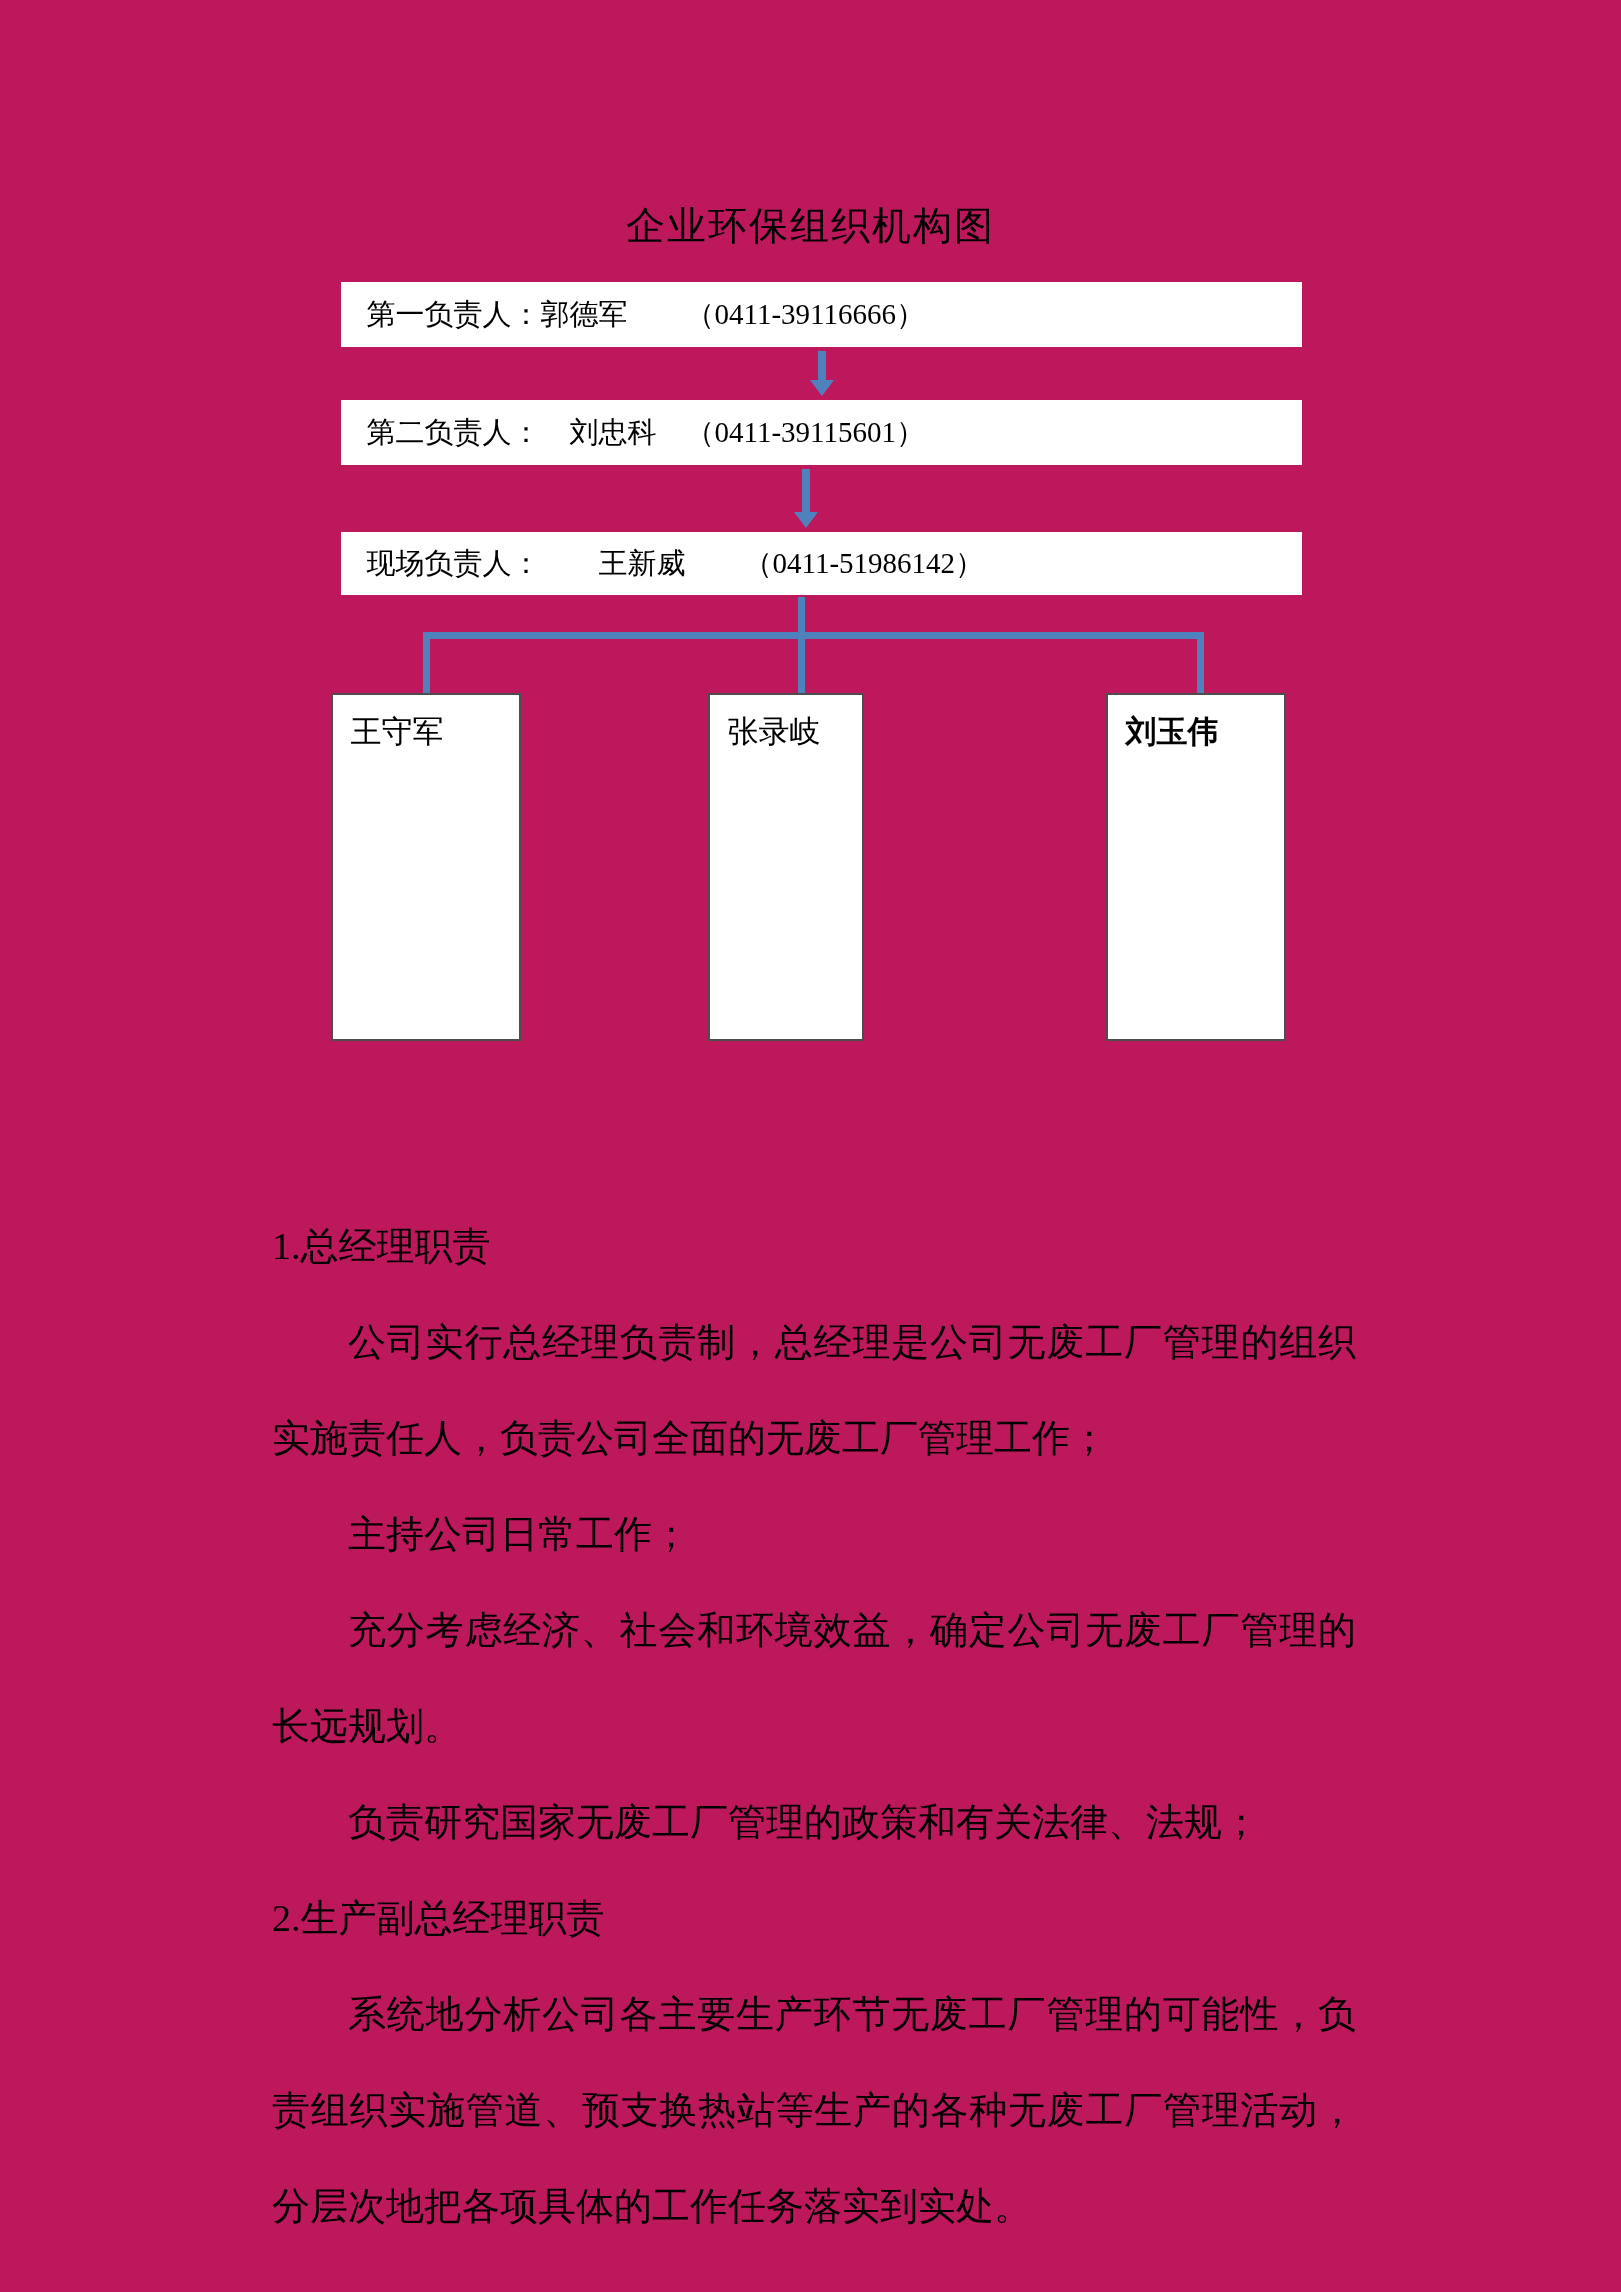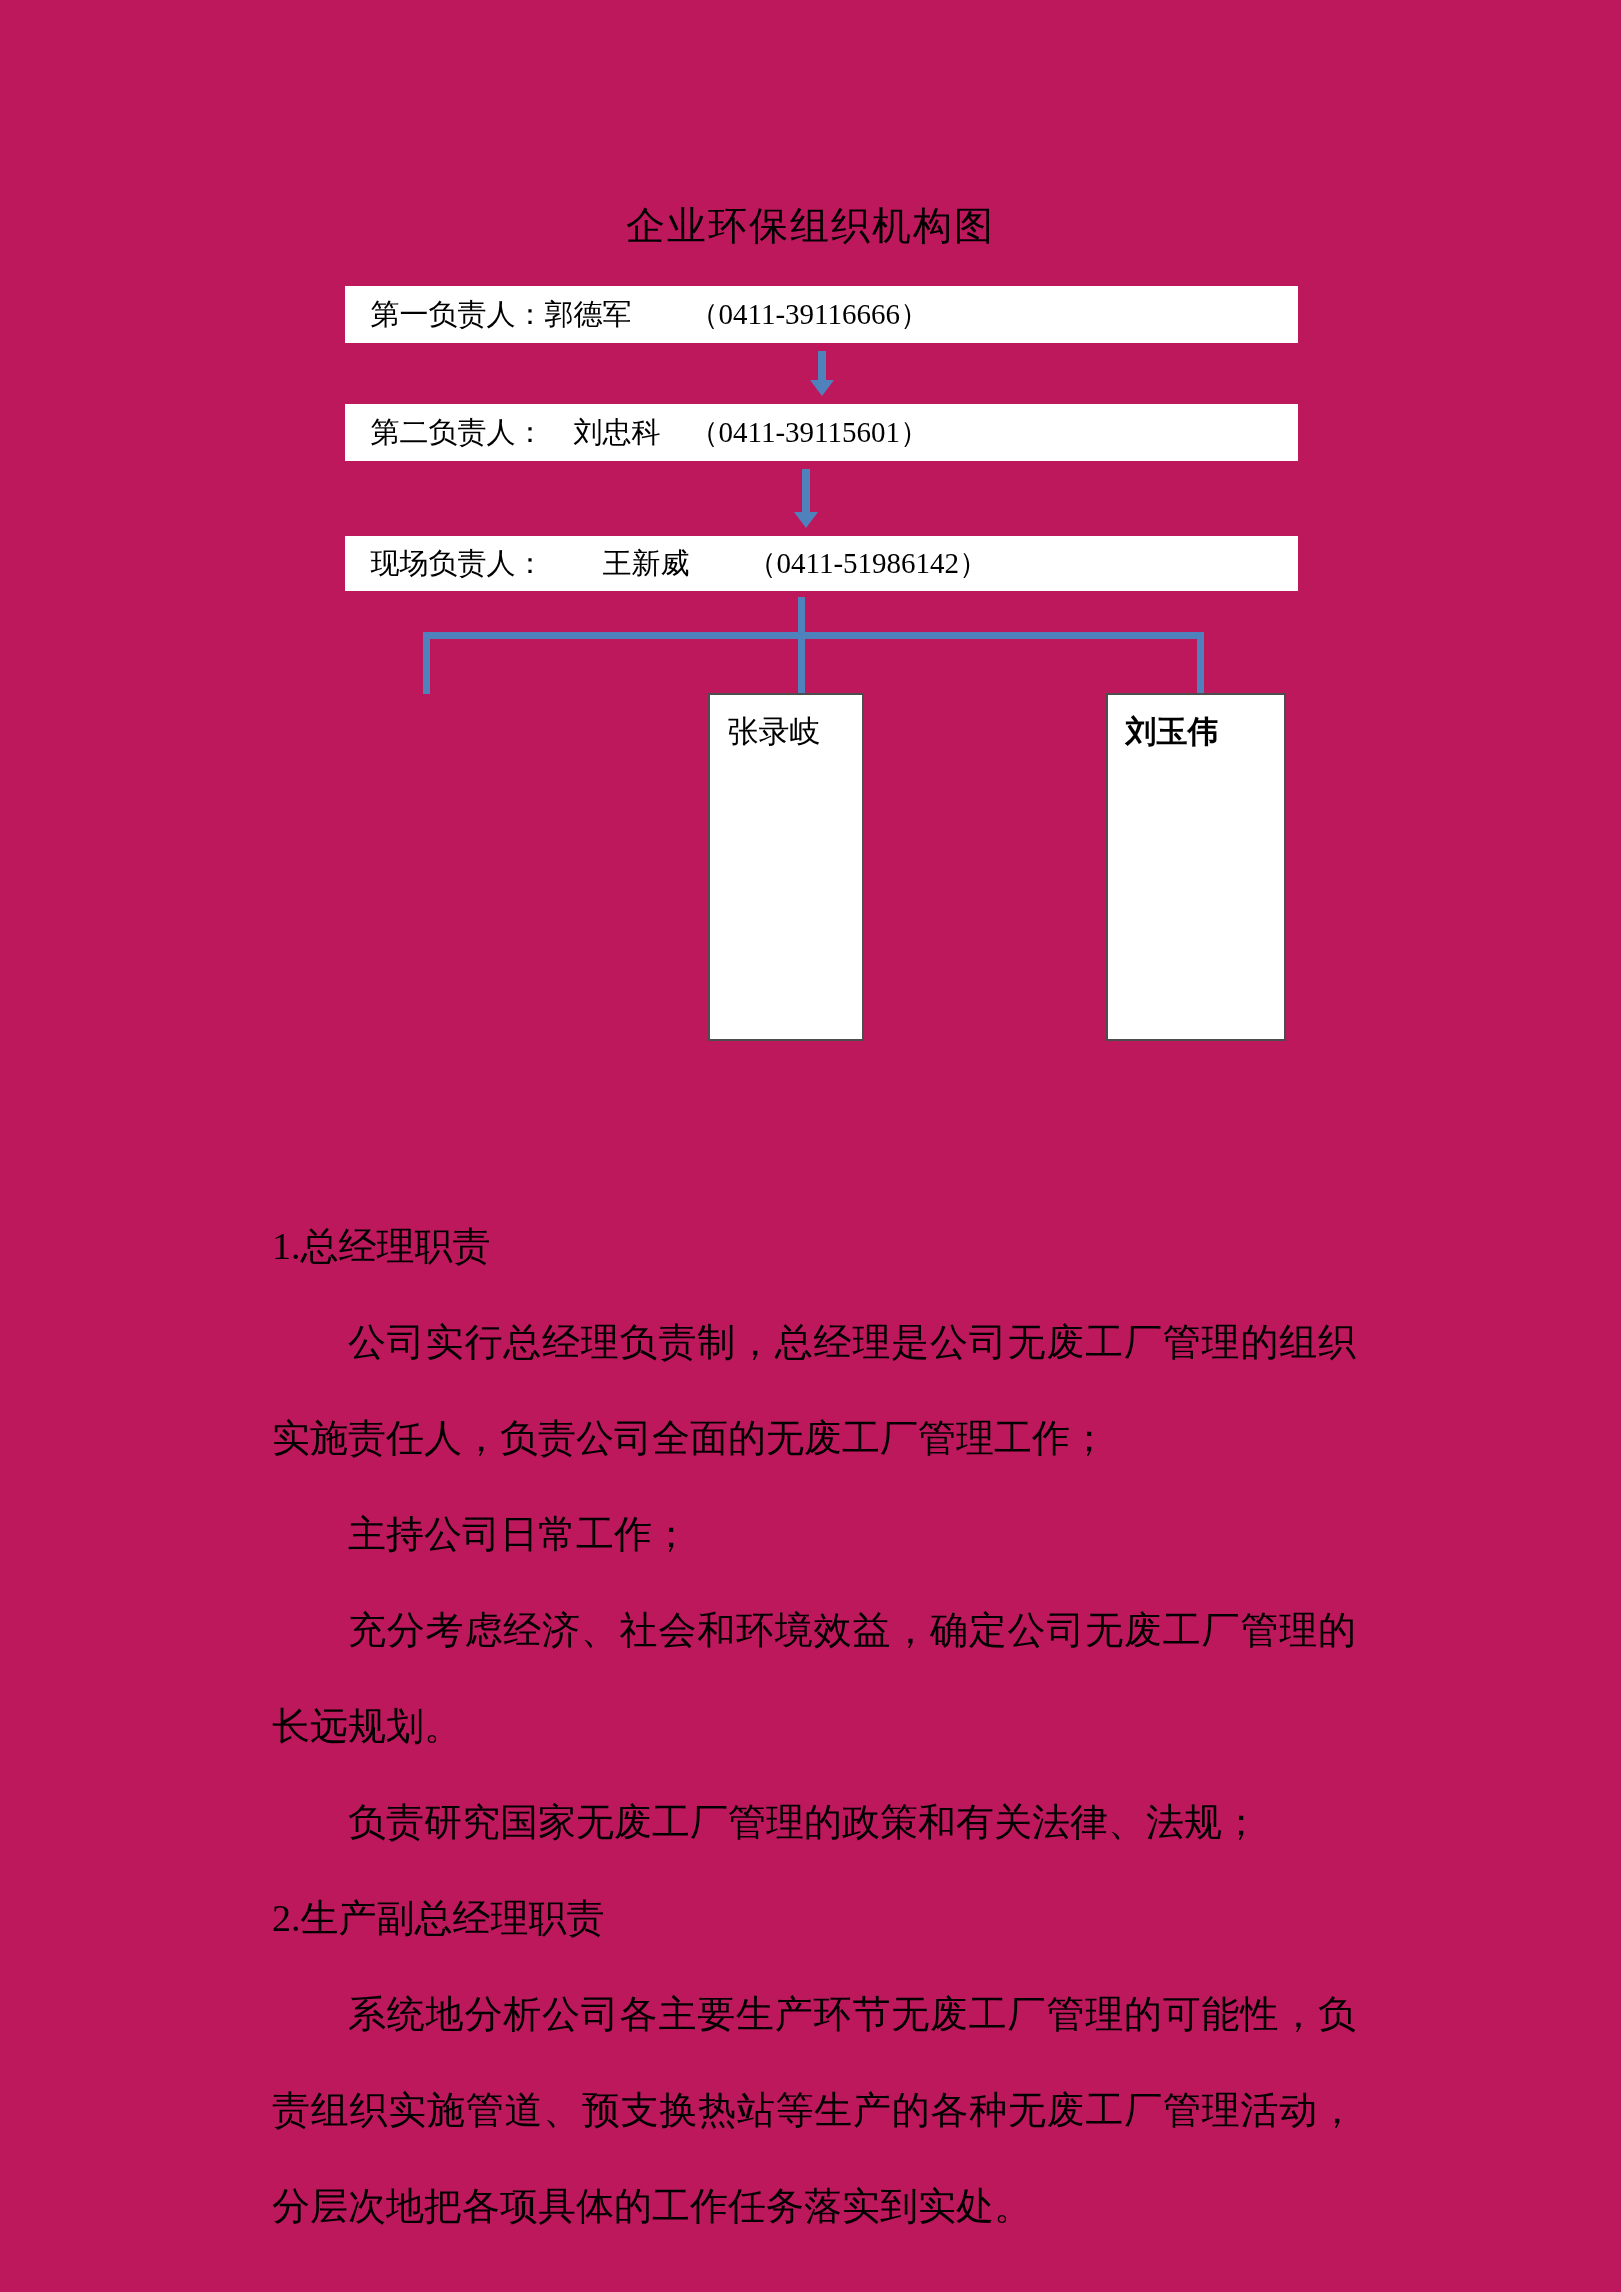--- a/index.html
+++ b/index.html
@@ -23,21 +23,21 @@
     line-height: 47px;
     letter-spacing: 2px;
   }
   .doc-title.chart { top: 202px; }
   .doc-title.section { top: 1130px; }
   .wide-box {
     position: absolute;
     left: 339px;
     width: 965px;
     height: 69px;
-    border: 6px solid #be185d;
+    border: 2px solid #be185d;
     background: #ffffff;
     display: flex;
     align-items: center;
     padding-left: 25.5px;
     font-size: 29px;
     white-space: pre;
   }
   .wide-box.level1 { top: 280px; }
   .wide-box.level2 { top: 398px; }
   .wide-box.level3 { top: 530px; height: 67px; }
@@ -113,20 +113,21 @@
   </div>
 
   <div class="wide-box level3">现场负责人：　　王新威　　（0411-51986142）</div>
 
   <div class="conn stub"></div>
   <div class="conn hline"></div>
   <div class="conn v-left"></div>
   <div class="conn v-mid"></div>
   <div class="conn v-right"></div>
 
+  <div class="staff-box a">王守军</div>
   <div class="staff-box b">张录岐</div>
   <div class="staff-box c">刘玉伟</div>
 
 
   <div class="body-text">
     <p class="head">1.总经理职责</p>
     <p class="para">公司实行总经理负责制，总经理是公司无废工厂管理的组织实施责任人，负责公司全面的无废工厂管理工作；</p>
     <p class="para">主持公司日常工作；</p>
     <p class="para">充分考虑经济、社会和环境效益，确定公司无废工厂管理的长远规划。</p>
     <p class="para">负责研究国家无废工厂管理的政策和有关法律、法规；</p>

